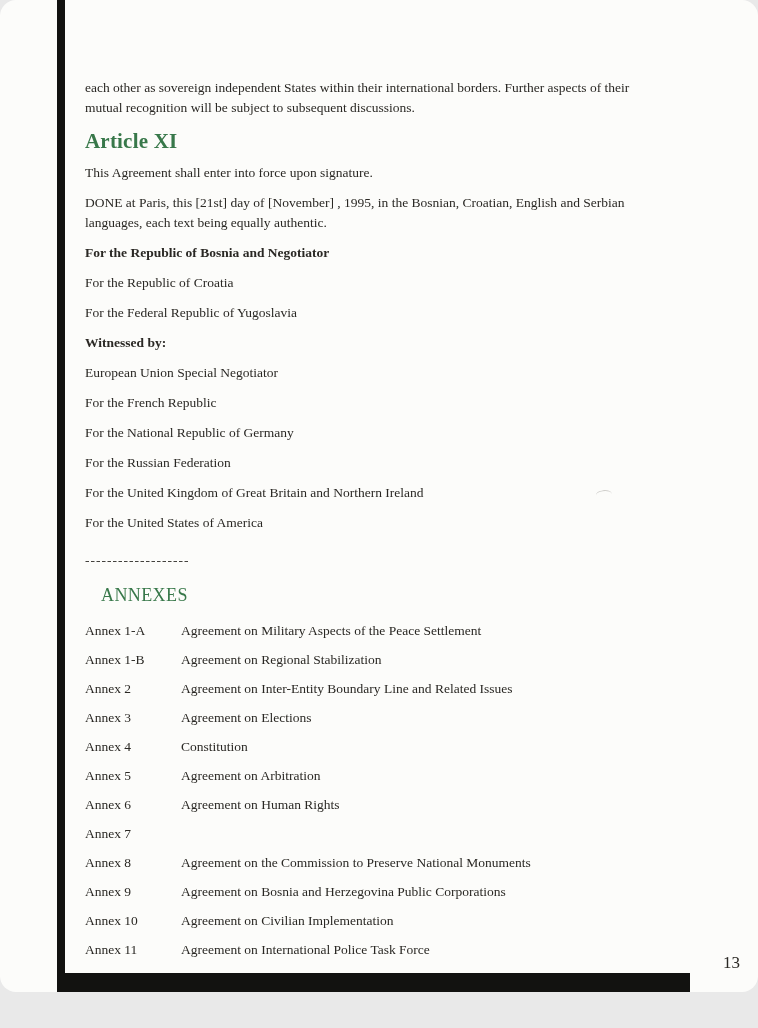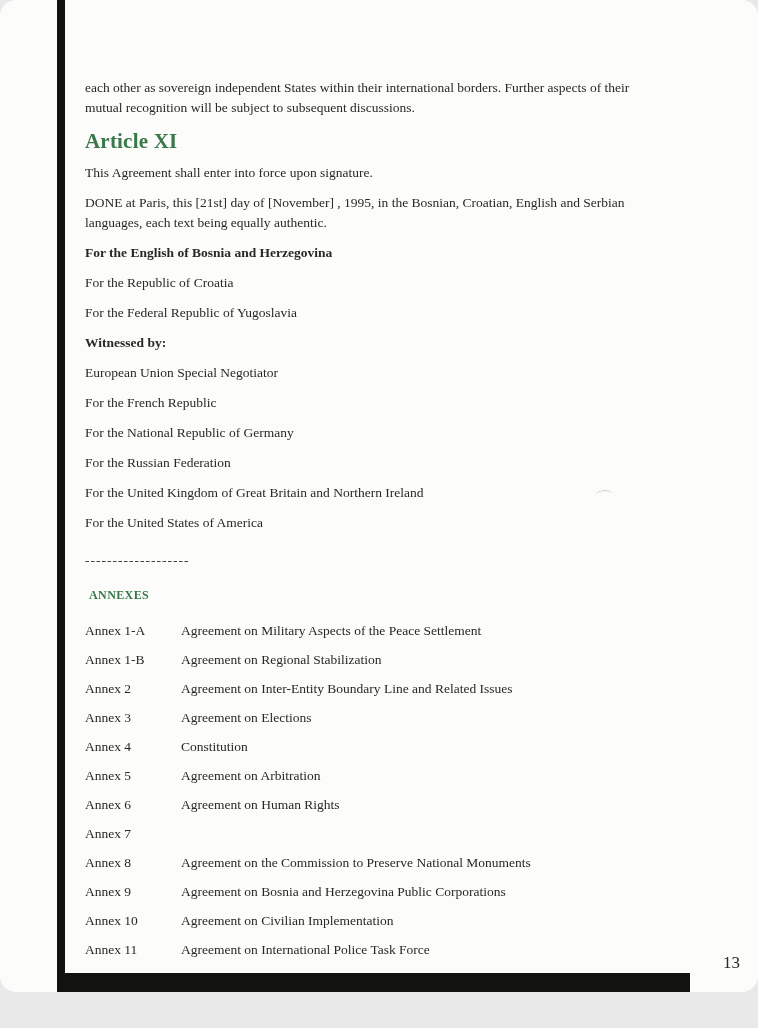--- a/index.html
+++ b/index.html
@@ -44,23 +44,23 @@
   }
   .green { color: #38784a; }
   .bold { font-weight: bold; }
   .spaced-before { margin-top: 10px; }
   .separator {
     margin: 18px 0 14px 0;
     letter-spacing: 1px;
     color: #3a3834;
   }
   .annexes-heading {
-    font-weight: bold;
-    font-size: 12px;
-    margin: 0 0 16px 4px;
+    font-weight: normal;
+    font-size: 18px;
+    margin: 0 0 16px 16px;
     letter-spacing: 0.4px;
   }
   .annex-row {
     display: flex;
     margin-bottom: 9px;
     gap: 13px;
   }
   .annex-label {
     flex: 0 0 83px;
   }
@@ -96,21 +96,21 @@
   <div class="content">
 
     <p class="para">each other  as sovereign independent States within their international borders. Further aspects of their mutual recognition will be subject to subsequent discussions.</p>
 
     <div class="heading green">Article XI</div>
 
     <p class="spaced-before">This Agreement shall enter into force upon signature.</p>
 
     <p class="para spaced-before">DONE at Paris, this  [21st] day of [November] , 1995, in the Bosnian, Croatian, English and Serbian languages, each text being equally authentic.</p>
 
-    <p class="bold spaced-before">For the English of Bosnia and Herzegovina</p>
+    <p class="bold spaced-before">For the Republic of Bosnia and Negotiator</p>
 
     <p class="spaced-before">For the Republic of Croatia</p>
 
     <p class="spaced-before">For the Federal Republic of Yugoslavia</p>
 
     <p class="bold spaced-before">Witnessed by:</p>
 
     <p class="spaced-before">European Union Special Negotiator</p>
 
     <p class="spaced-before">For the French Republic</p>

